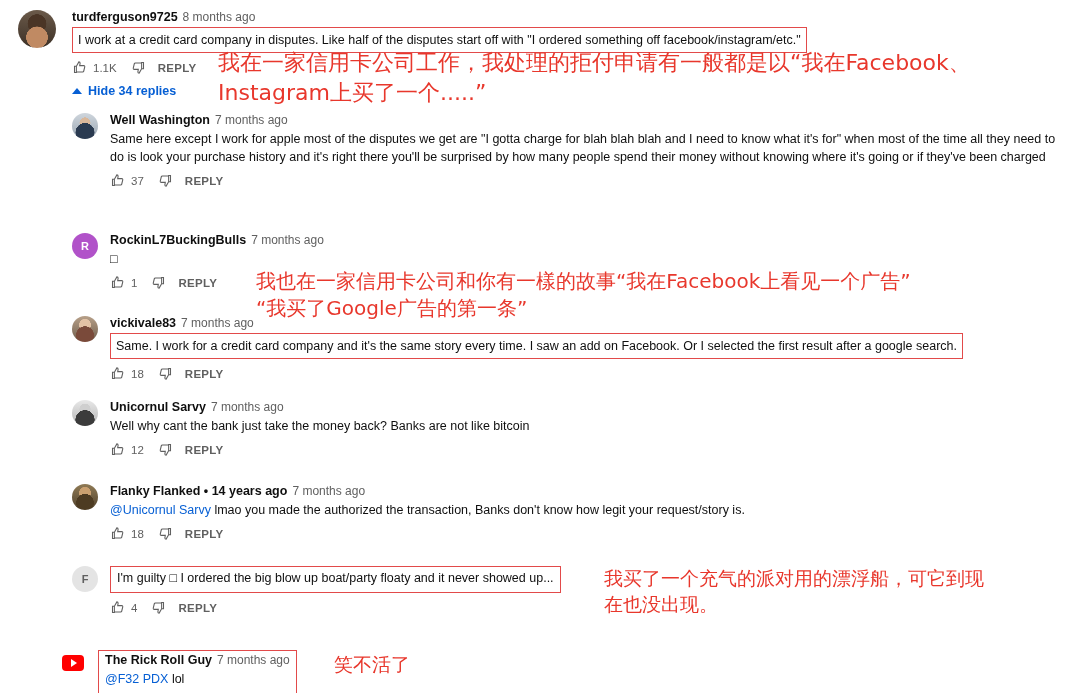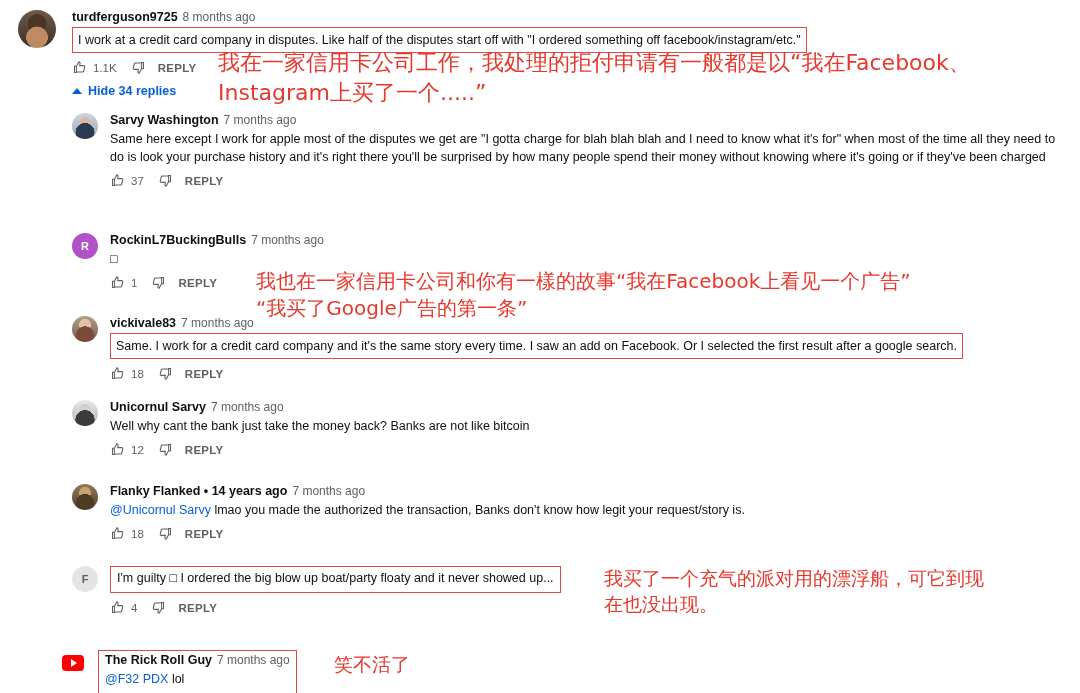--- a/index.html
+++ b/index.html
@@ -185,21 +185,21 @@
         <span class="caret-up"></span>
         <span>Hide 34 replies</span>
       </div>
     </div>
   </div>
 
   <div class="comment abs" style="left:72px; top:113px; width:1000px;">
     <div class="avatar small av-photo2"></div>
     <div class="body" style="margin-left:12px;">
       <div class="meta">
-        <span class="author">Sarvy Washington</span><span class="stamp">7 months ago</span>
+        <span class="author">Well Washington</span><span class="stamp">7 months ago</span>
       </div>
       <div class="text" style="max-width:960px;">Same here except I work for apple most of the disputes we get are "I gotta charge for blah blah blah and I need to know what it's for" when most of the time all they need to do is look your purchase history and it's right there you'll be surprised by how many people spend their money without knowing where it's going or if they've been charged</div>
       <div class="actions">
         <span class="ico">
           <svg viewBox="0 0 24 24" width="15" height="15" fill="none" stroke="#606060" stroke-width="1.7">
             <path d="M7 10v10H4V10h3zM7 10l4-7c1.2 0 2 .8 2 2l-.7 4H19c1 0 1.7 1 1.4 2l-1.7 7c-.2.8-.9 1.2-1.7 1.2H7"></path>
           </svg>
         </span>
         <span class="count">37</span>
         <span class="ico">

